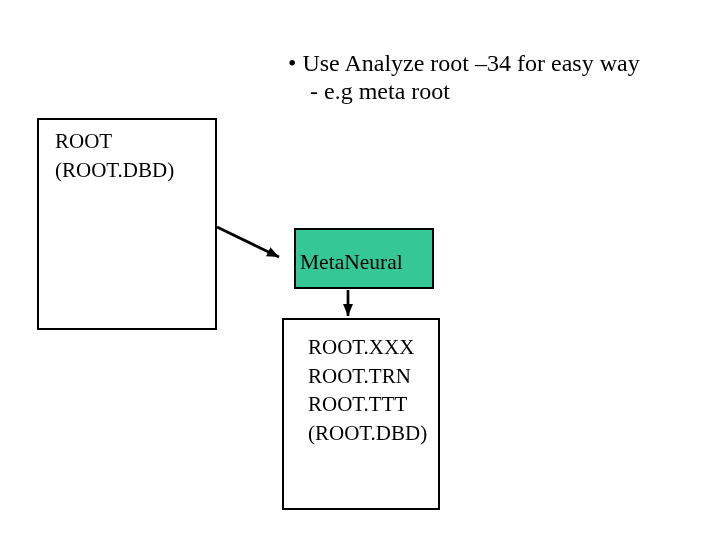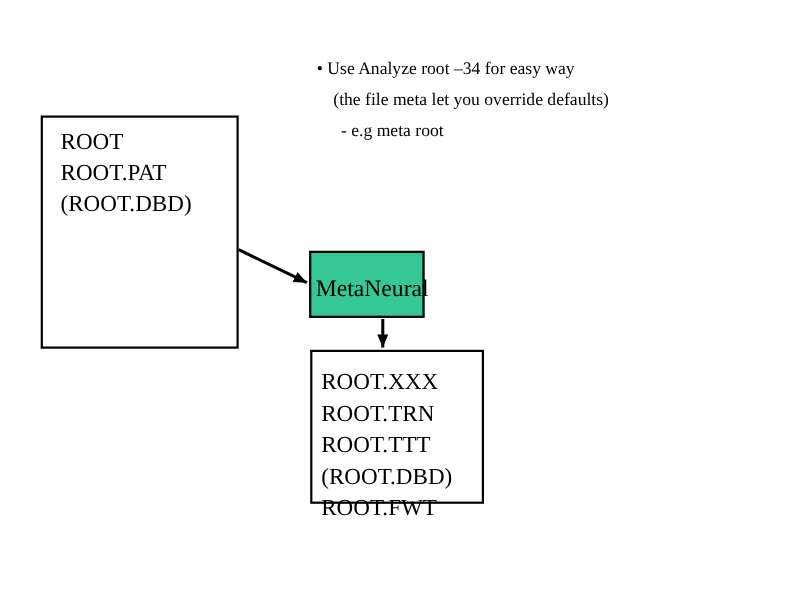--- a/index.html
+++ b/index.html
@@ -15,59 +15,59 @@
     overflow: hidden;
     font-family: "Liberation Serif", "DejaVu Serif", serif;
     color: #000000;
   }
 
   
   .bullets {
     position: absolute;
     left: 288px;
     top: 49px;
-    font-size: 16px;
+    font-size: 24px;
     line-height: 28.3px;
     white-space: nowrap;
   }
   .bullet-line.indent-wrap { padding-left: 15px; }
   .bullet-line.indent-sub  { padding-left: 22px; }
 
   
   .listbox {
     position: absolute;
     box-sizing: border-box;
     border: 2px solid #000000;
     background: #ffffff;
     font-size: 21px;
     line-height: 28.6px;
     white-space: nowrap;
   }
   .input-box {
     left: 37px;
-    top: 105px;
+    top: 118px;
     width: 180px;
     height: 212px;
     padding: 7px 0 0 16px;
   }
   .output-box {
     left: 282px;
     top: 318px;
     width: 158px;
-    height: 140px;
-    padding: 13px 0 0 8px;
+    height: 192px;
+    padding: 13px 0 0 24px;
   }
 
   
   .process-box {
     position: absolute;
     box-sizing: border-box;
-    left: 281px;
+    left: 294px;
     top: 228px;
-    width: 105px;
+    width: 140px;
     height: 61px;
     border: 2px solid #000000;
     padding: 20px 0 0 4px;
     font-size: 21.5px;
     white-space: nowrap;
   }
 
   
   .arrows {
     position: absolute;
@@ -78,40 +78,37 @@
     pointer-events: none;
   }
 </style>
 </head>
 <body>
 
 <div class="slide">
 
   <div class="bullets">
     <div class="bullet-line">• Use Analyze root –34 for easy way</div>
-    <div class="bullet-line indent-wrap">(the file meta let you override defaults)</div>
     <div class="bullet-line indent-sub">- e.g meta root</div>
   </div>
 
   <div class="listbox input-box">
     <div>ROOT</div>
-    <div>ROOT.PAT</div>
     <div>(ROOT.DBD)</div>
   </div>
 
   <div class="process-box" style="background-color: rgb(54, 199, 150);">
     <span>MetaNeural</span>
   </div>
 
   <div class="listbox output-box">
     <div>ROOT.XXX</div>
     <div>ROOT.TRN</div>
     <div>ROOT.TTT</div>
     <div>(ROOT.DBD)</div>
-    <div>ROOT.FWT</div>
   </div>
 
   <svg class="arrows" viewBox="0 0 720 540" xmlns="http://www.w3.org/2000/svg">
     <defs>
       <marker id="ah" markerUnits="userSpaceOnUse" markerWidth="13" markerHeight="11" refX="12" refY="5" orient="auto">
         <path d="M0,0 L12,5 L0,10 Z" fill="#000000"></path>
       </marker>
     </defs>
     <line x1="217" y1="227" x2="279" y2="257" stroke="#000000" stroke-width="2.75" marker-end="url(#ah)"></line>
     <line x1="348" y1="290" x2="348" y2="316" stroke="#000000" stroke-width="2.75" marker-end="url(#ah)"></line>

